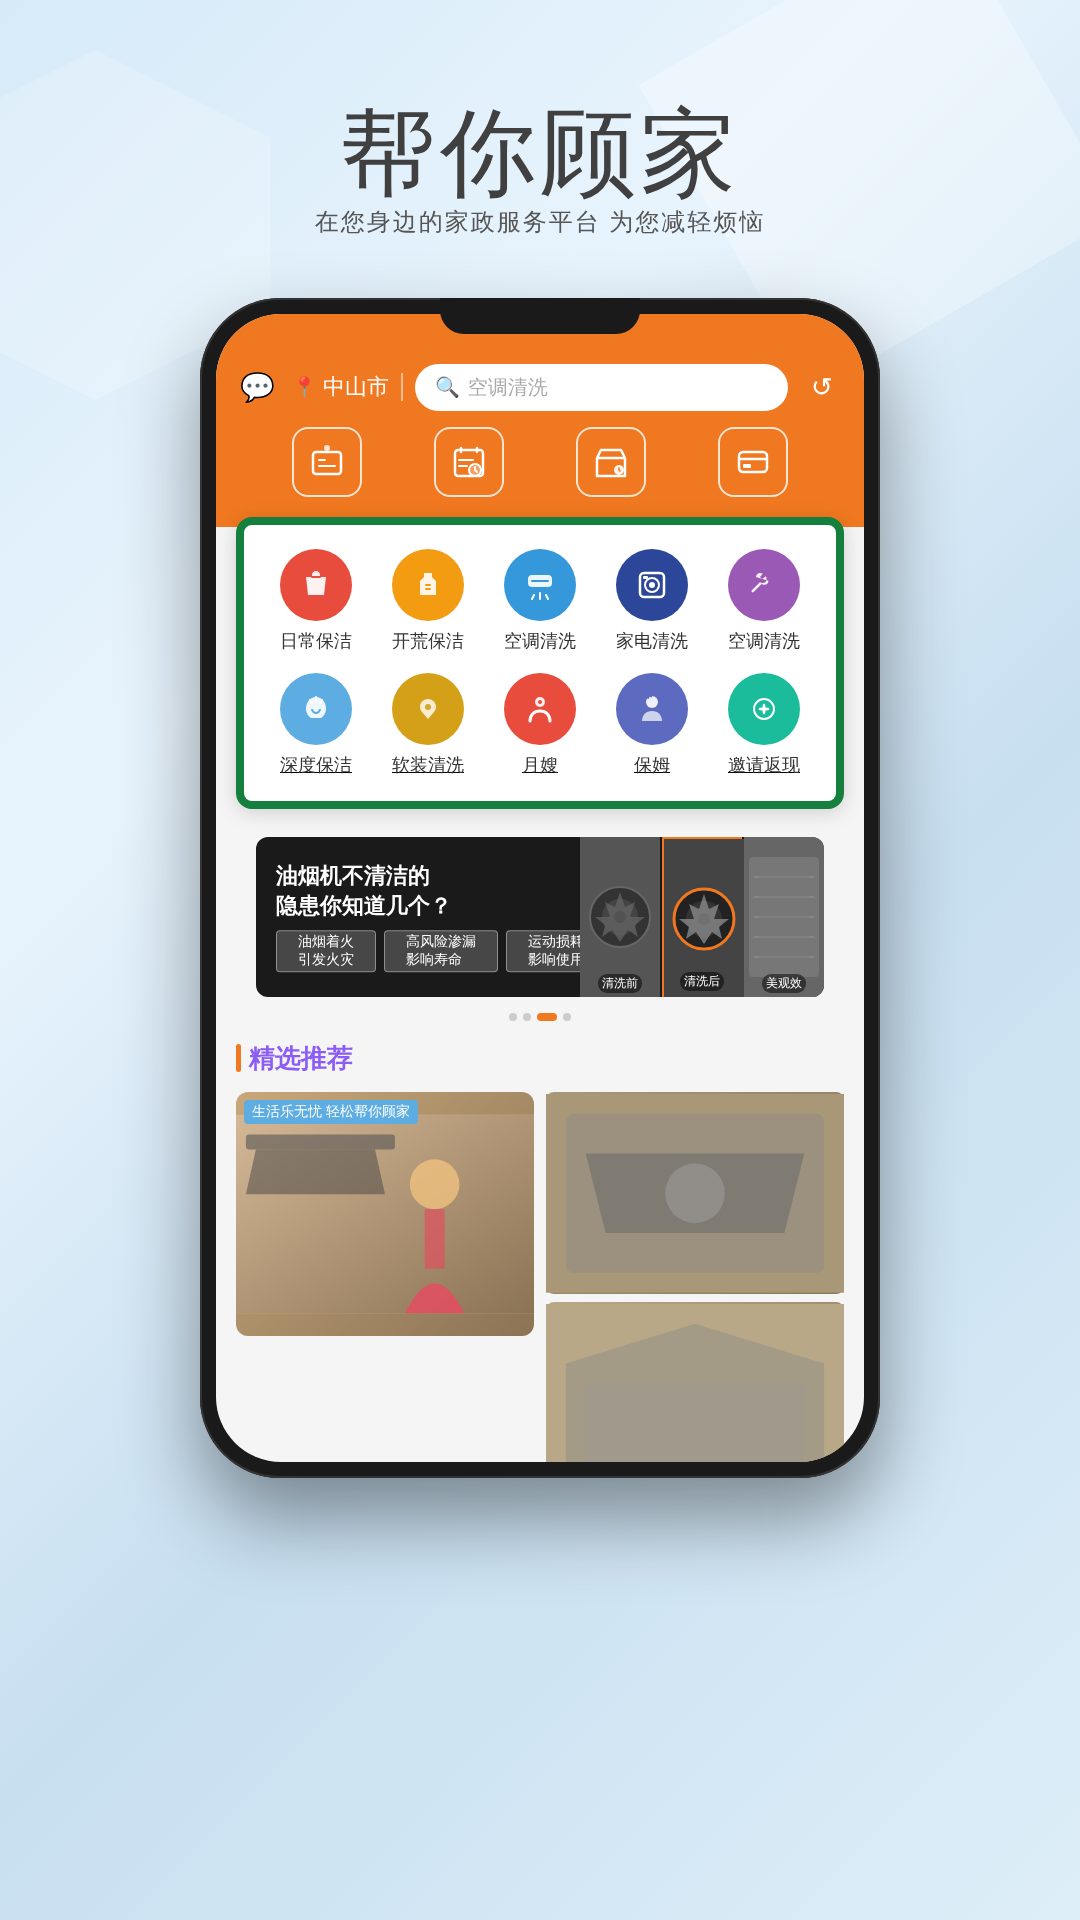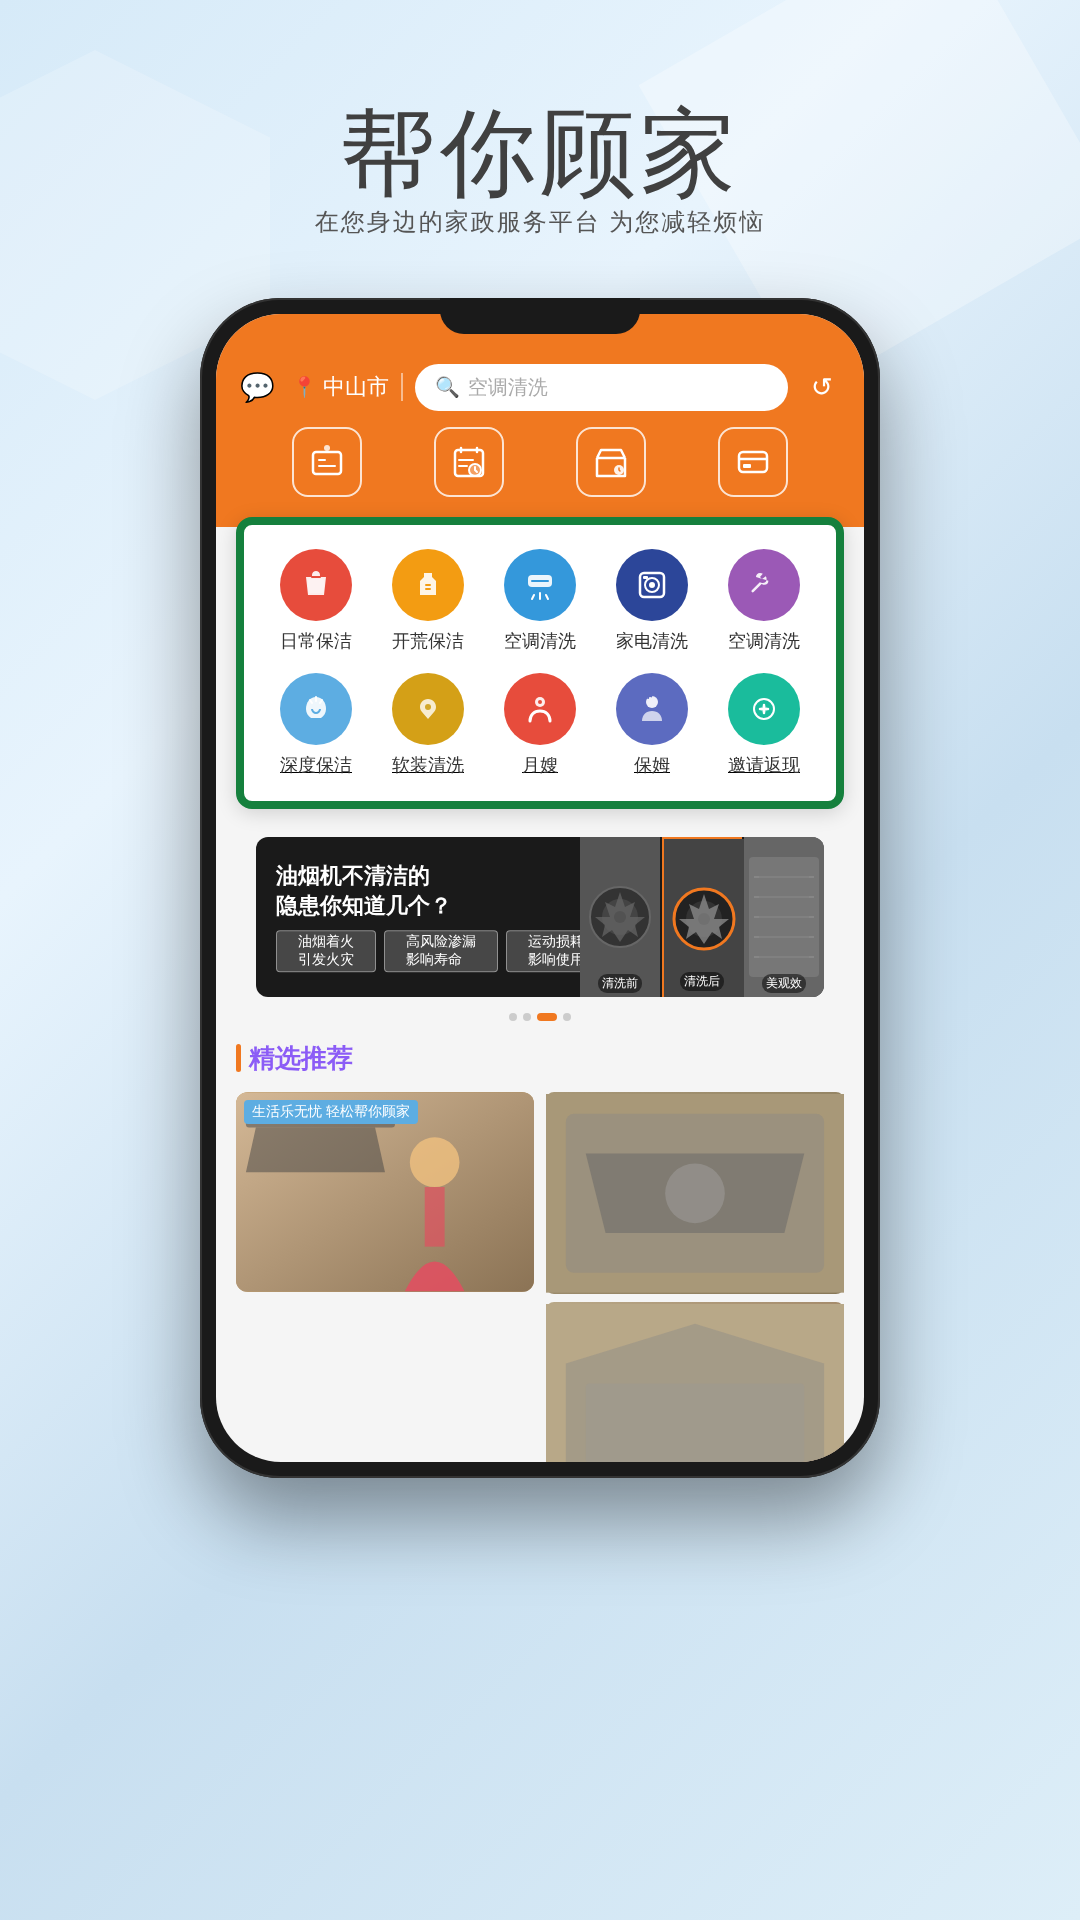--- a/index.html
+++ b/index.html
@@ -402,21 +402,21 @@
       margin: 0 20px;
       flex: 1;
     }
 
     .rec-item-large {
       flex: 1;
       background: #ddd;
       border-radius: 12px;
       overflow: hidden;
       position: relative;
-      height: 200px;
+      height: 244px;
     }
 
     .rec-label {
       position: absolute;
       top: 8px;
       left: 8px;
       background: #5dade2;
       color: white;
       font-size: 14px;
       padding: 3px 8px;

